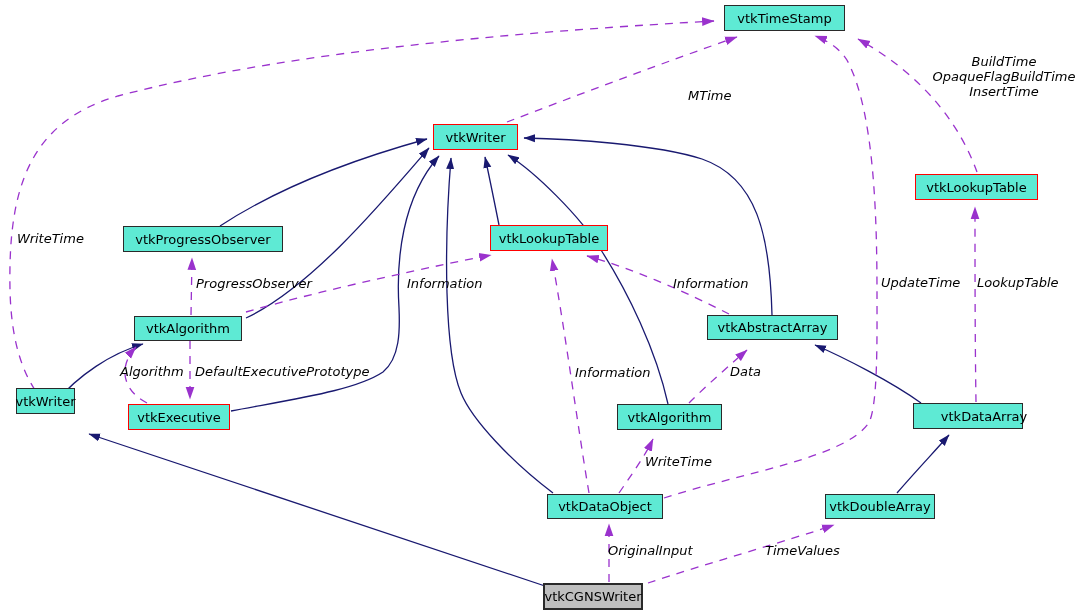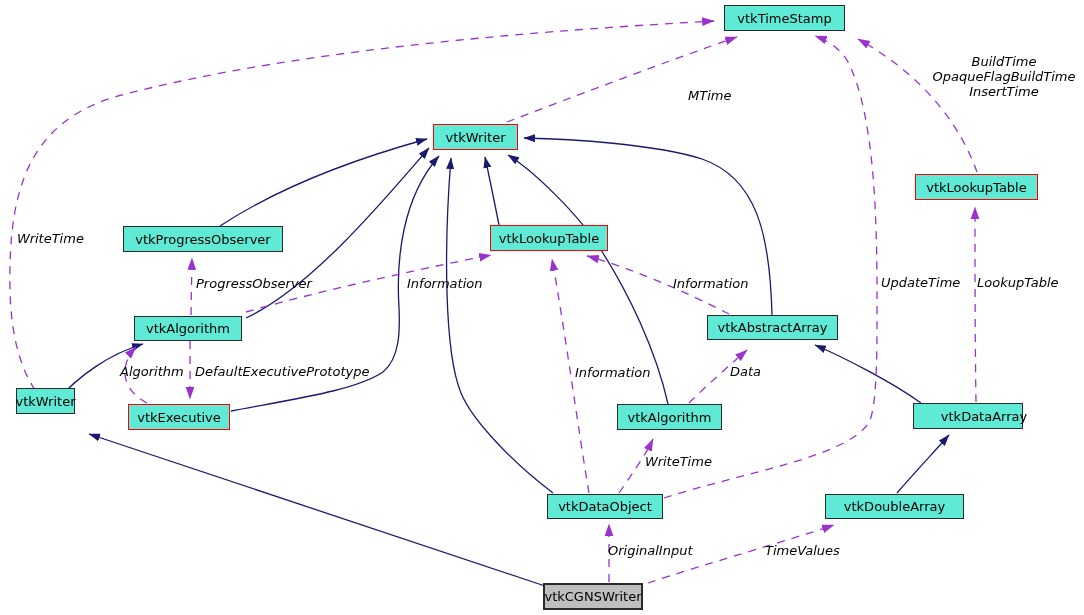--- a/index.html
+++ b/index.html
@@ -83,21 +83,21 @@
   <div class="node red" style="left:915px;top:174px;width:123px;height:26px;">vtkLookupTable</div>
   <div class="node" style="left:123px;top:226px;width:160px;height:26px;">vtkProgressObserver</div>
   <div class="node red" style="left:490px;top:225px;width:118px;height:26px;">vtkLookupTable</div>
   <div class="node" style="left:134px;top:316px;width:108px;height:25px;">vtkAlgorithm</div>
   <div class="node" style="left:707px;top:315px;width:131px;height:25px;">vtkAbstractArray</div>
   <div class="node" style="left:4px;top:388px;width:59px;height:26px;margin-left:12px;">vtkWriter</div>
   <div class="node red" style="left:128px;top:404px;width:102px;height:26px;">vtkExecutive</div>
   <div class="node" style="left:617px;top:404px;width:105px;height:26px;">vtkAlgorithm</div>
   <div class="node" style="left:913px;top:403px;width:110px;height:26px;padding-left:32px;">vtkDataArray</div>
   <div class="node" style="left:547px;top:494px;width:116px;height:25px;">vtkDataObject</div>
-  <div class="node" style="left:825px;top:494px;width:139px;height:25px;">vtkDoubleArray</div>
+  <div class="node" style="left:825px;top:494px;width:110px;height:25px;">vtkDoubleArray</div>
   <div class="node focus" style="left:543px;top:583px;width:100px;height:27px;">vtkCGNSWriter</div>
 
   <div class="elabel" style="left:688px;top:70px;margin-top:18px;">MTime</div>
   <div class="elabel center" style="left:928px;top:54px;width:152px;">
     <div>BuildTime</div>
     <div>OpaqueFlagBuildTime</div>
     <div>InsertTime</div>
   </div>
   <div class="elabel" style="left:17px;top:231px;">WriteTime</div>
   <div class="elabel" style="left:196px;top:276px;">ProgressObserver</div>

